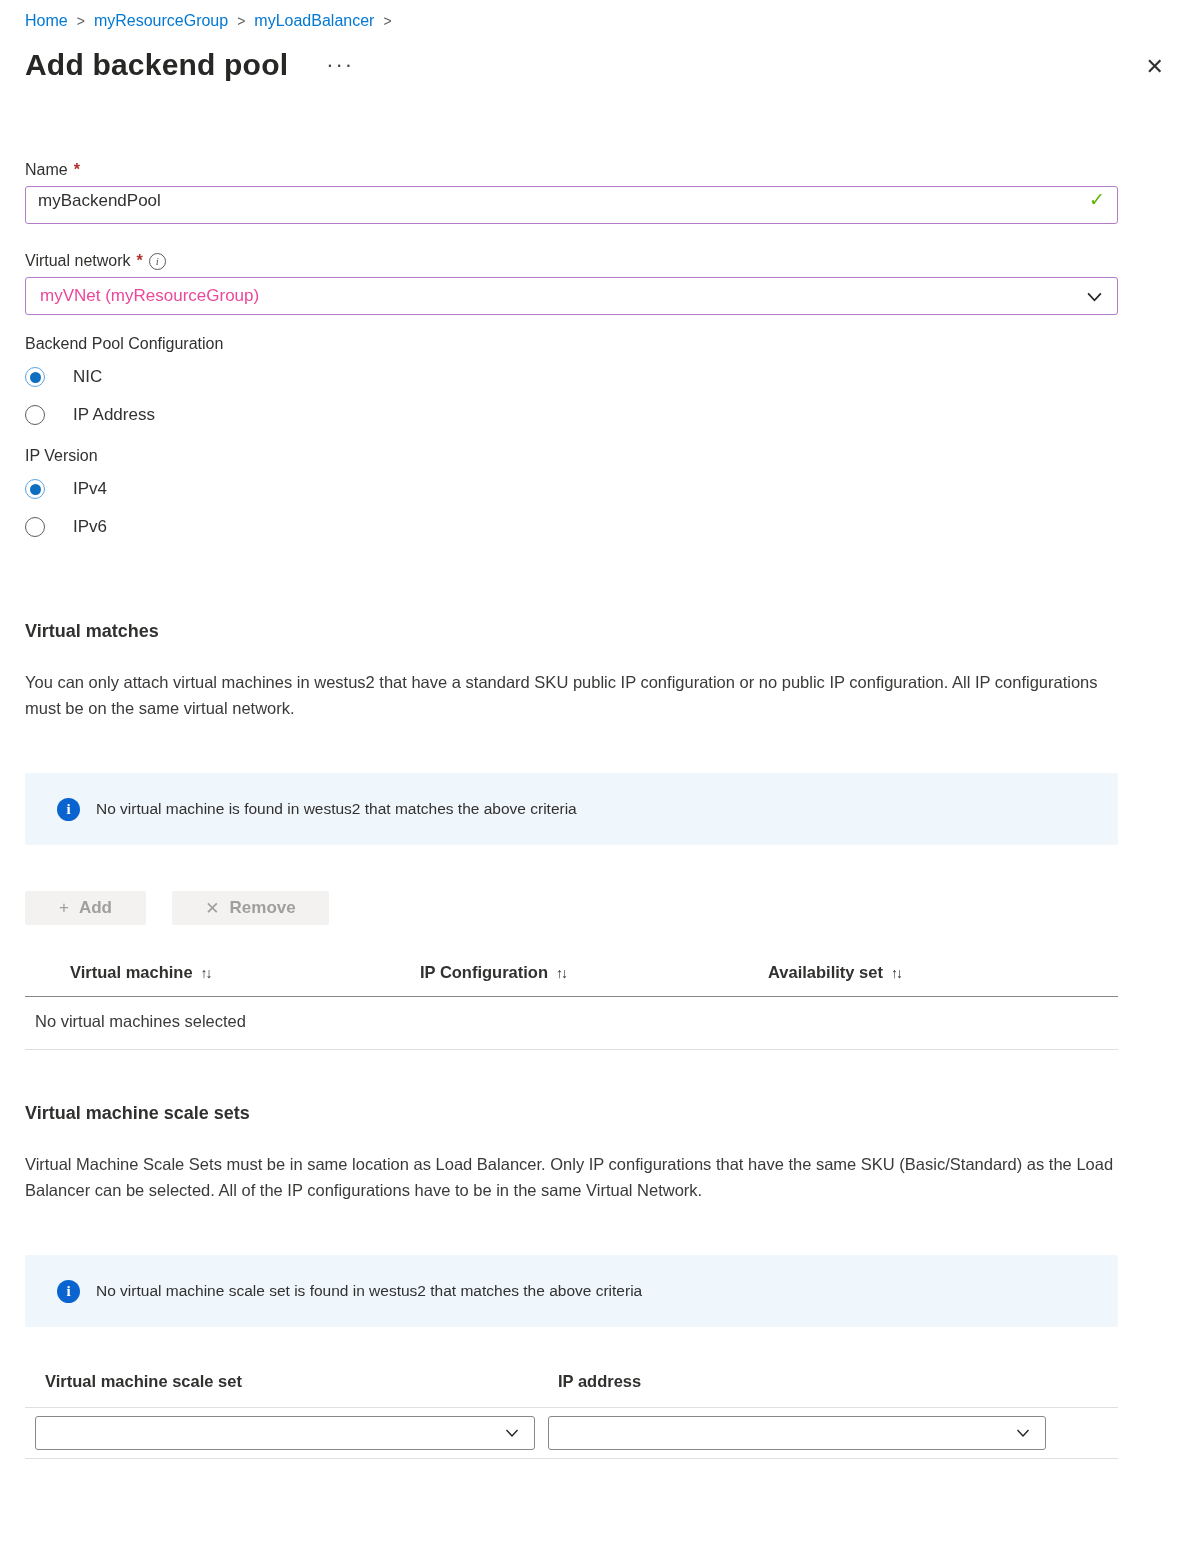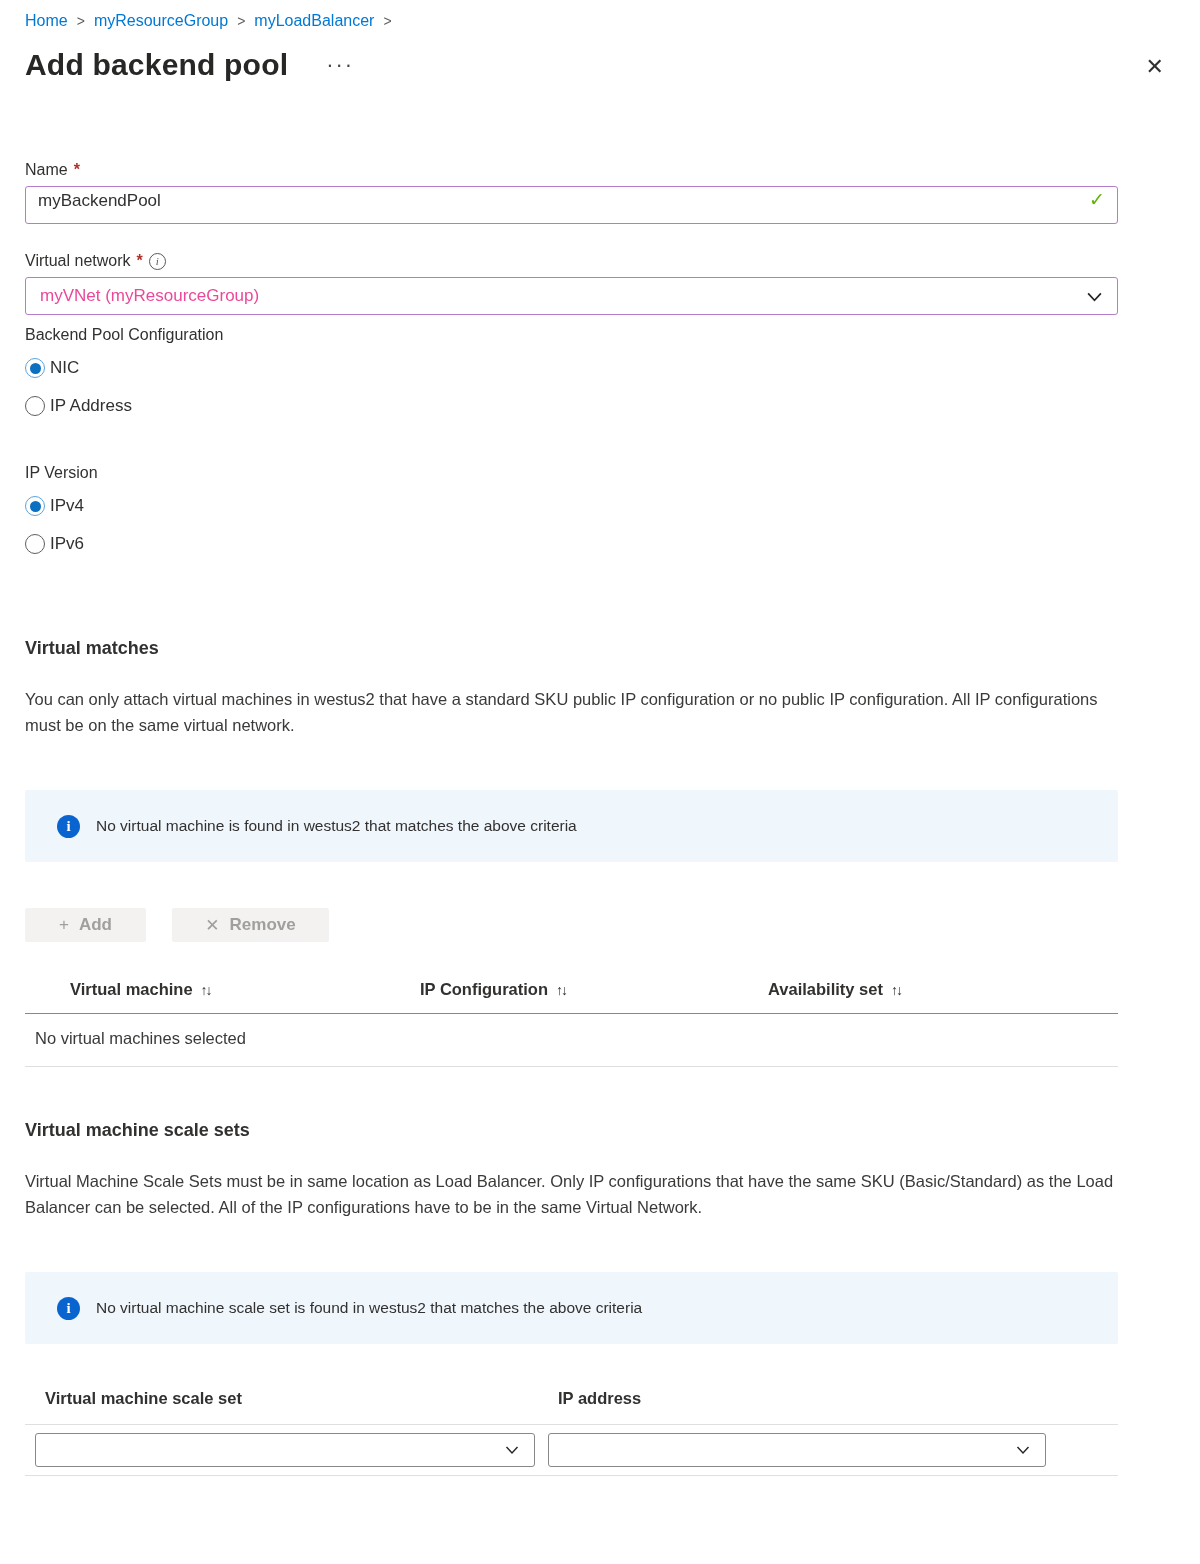--- a/index.html
+++ b/index.html
@@ -42,29 +42,29 @@
   }
   .select-box .sel-text { flex:1; font-size:17px; color:#ec4899; }
   .chevron { flex:none; }
   .info-circle {
     width:17px; height:17px; border:1px solid #5a5856; border-radius:50%;
     display:inline-flex; align-items:center; justify-content:center;
     font-size:11px; color:#5a5856; font-family:"Liberation Serif", serif; font-style:italic;
   }
 
   
-  .radio-group { margin-top:11px; }
+  .radio-group { margin-top:20px; }
   .radio-group .group-label { margin-bottom:10px; }
-  .radio-row { display:flex; align-items:center; gap:5px; padding:4px 0; margin-bottom:10px; cursor:pointer; }
+  .radio-row { display:flex; align-items:center; gap:28px; padding:4px 0; margin-bottom:10px; cursor:pointer; }
   .radio { width:20px; height:20px; border-radius:50%; border:1px solid #605e5c; background:#fff;
            display:flex; align-items:center; justify-content:center; flex:none; }
   .radio.selected { border-color:#5ca3de; }
   .radio.selected .dot { width:11px; height:11px; border-radius:50%; background:#0d6fc0; }
   .radio-label { font-size:17px; color:#323130; }
-  .ip-version-group { margin-top:44px; }
+  .ip-version-group { margin-top:18px; }
 
   
   .section-heading { font-size:18px; font-weight:700; color:#323130; }
   .vm-section-heading { margin-top:80px; }
   .section-desc { margin-top:27px; font-size:16.5px; color:#3b3a39; line-height:26px; max-width:1093px; }
 
   .info-banner {
     margin-top:52px; background:#eff6fc; border-radius:2px; height:72px;
     display:flex; align-items:center; padding:0 20px 0 32px; gap:16px; width:100%;
   }

